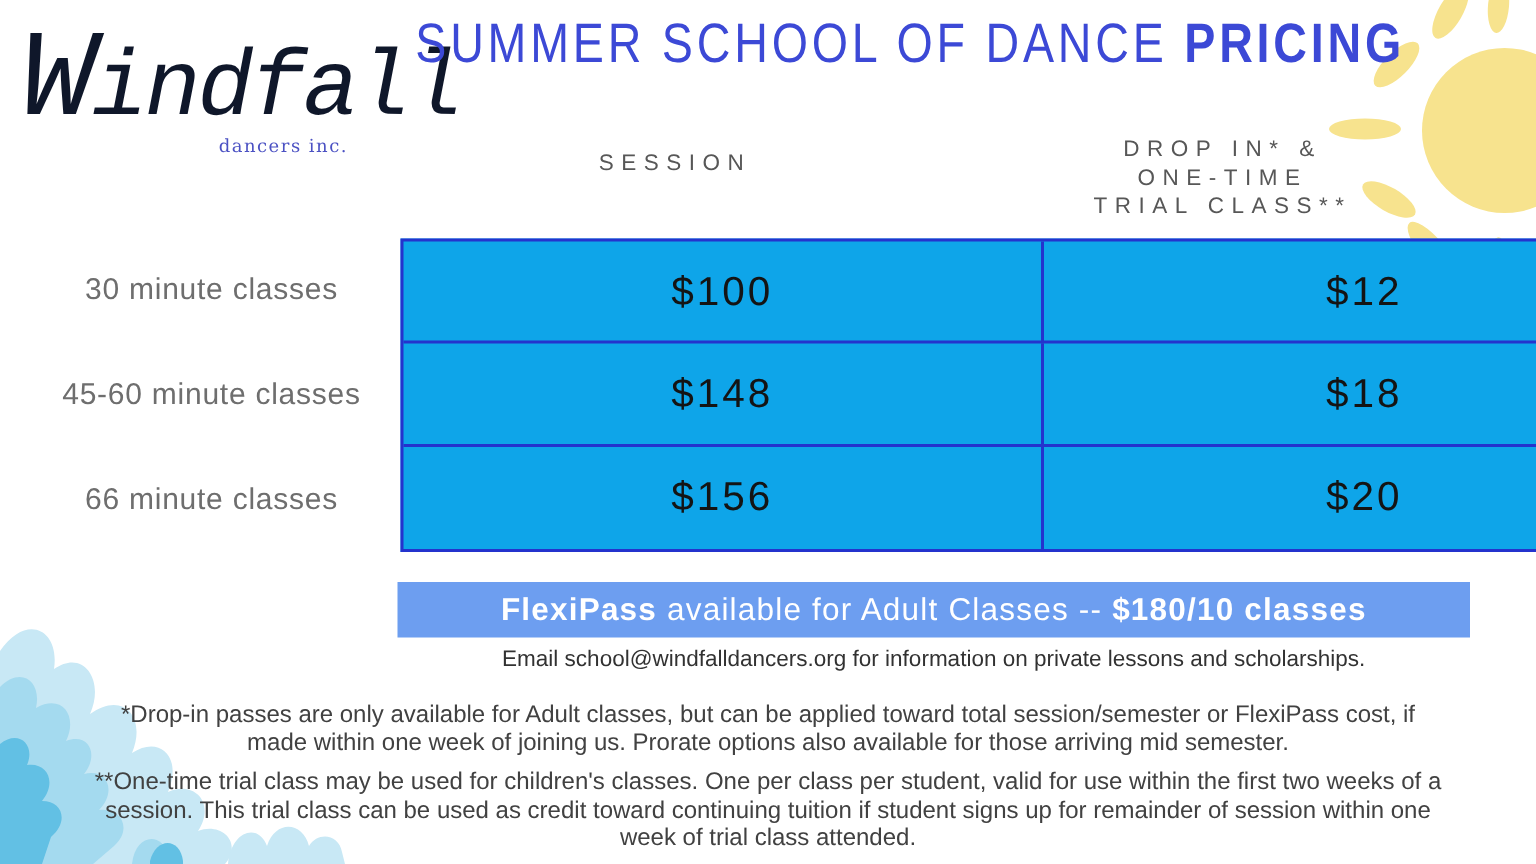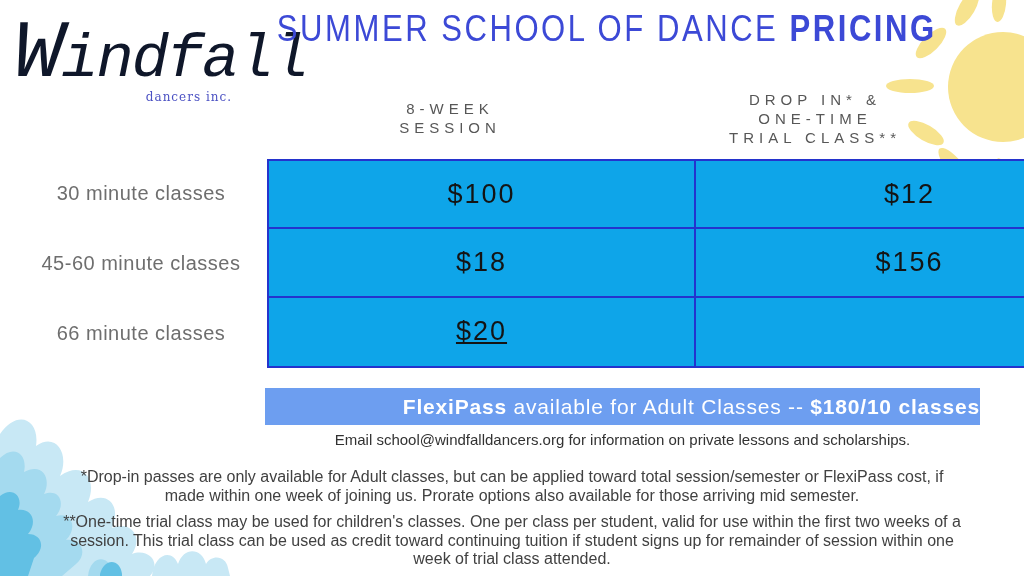--- a/index.html
+++ b/index.html
@@ -74,38 +74,38 @@
   }
   .price-cell {
     display: flex; align-items: center; justify-content: center;
     border-right: 2px solid #2433cd;
     border-bottom: 2px solid #2433cd;
     font-size: 27px;
     letter-spacing: 2px;
     color: #141414;
   }
   .price-cell:nth-child(2n) { border-right: none; }
-  .price-cell:nth-child(5), .price-cell:nth-child(6) { border-bottom: none; text-decoration: underline; }
+  .price-cell:nth-child(5), .price-cell:nth-child(6) { border-bottom: none; }
 
   
   .row-labels { left: 0px; top: 159px; width: 262px; height: 209px;
     display: grid; grid-template-rows: 1fr 1fr 1fr; }
   .row-label {
     display: flex; align-items: center; justify-content: center;
     color: #6e6e6e;
     font-size: 20px;
     letter-spacing: 0.5px;
     margin-left: 20px;
   }
 
   
   .banner {
     left: 265px; top: 388px; width: 715px; height: 37px;
     background: #6d9ef0;
-    display: flex; align-items: center; justify-content: flex-end;
+    display: flex; align-items: center; justify-content: center;
     color: #ffffff;
     font-size: 21px;
     letter-spacing: 0.8px;
   }
   .banner .hl { font-weight: 700; }
 
   
   .email-note {
     left: 265px; top: 431px; width: 715px;
     text-align: center;
@@ -161,38 +161,38 @@
   <div class="logo-sub">dancers inc.</div>
 </div>
 
 <div class="layer-content title-wrap">
   <div class="title-line">
     <span>SUMMER SCHOOL OF DANCE </span><span class="title-bold">PRICING</span>
   </div>
 </div>
 
 <div class="layer-content col-header col-header-session">
-  <div>8-WEEK</div>
   <div>SESSION</div>
 </div>
 <div class="layer-content col-header col-header-dropin">
   <div>DROP IN* &amp;</div>
   <div>ONE-TIME</div>
   <div>TRIAL CLASS**</div>
 </div>
 
 <div class="layer-content row-labels">
   <div class="row-label">30 minute classes</div>
   <div class="row-label">45-60 minute classes</div>
   <div class="row-label">66 minute classes</div>
 </div>
 
 <div class="layer-content price-table">
   <div class="price-cell">$100</div>
   <div class="price-cell">$12</div>
+  <div class="price-cell">$148</div>
   <div class="price-cell">$18</div>
   <div class="price-cell">$156</div>
   <div class="price-cell">$20</div>
 </div>
 
 <div class="layer-content banner">
   <span>
     <span class="hl">FlexiPass</span><span> available for Adult Classes -- </span><span class="hl">$180/10 classes</span>
   </span>
 </div>

